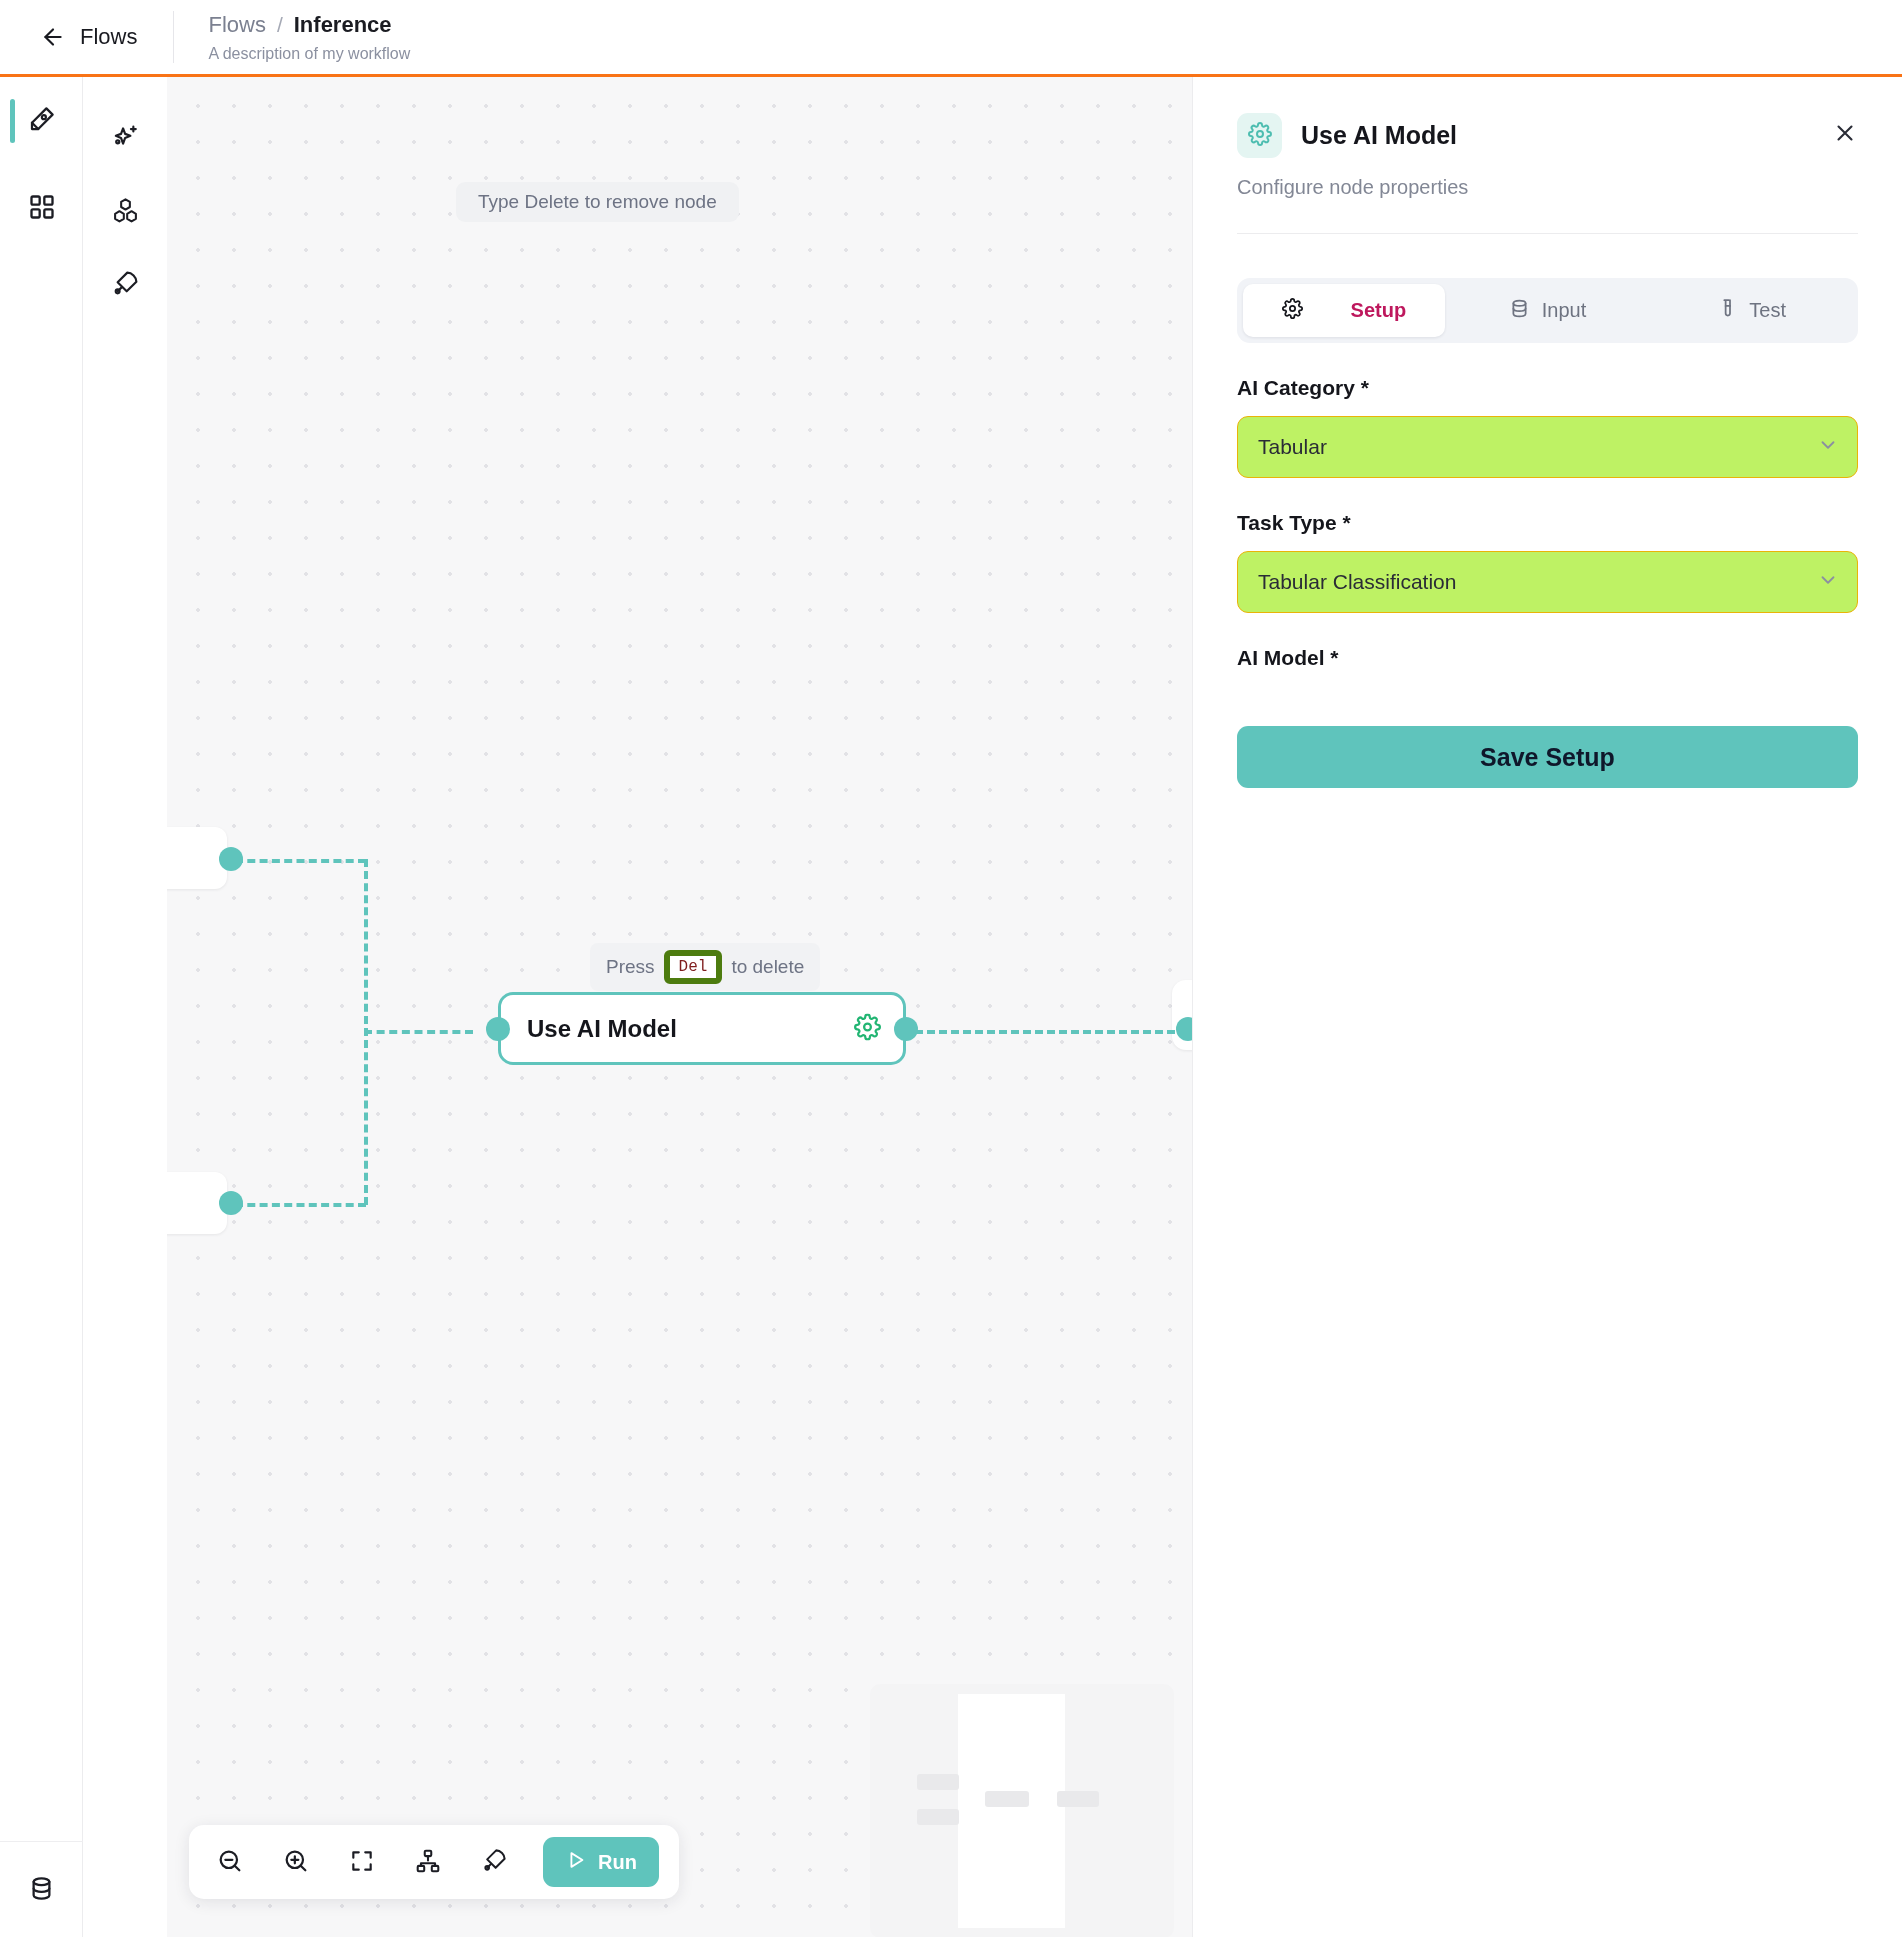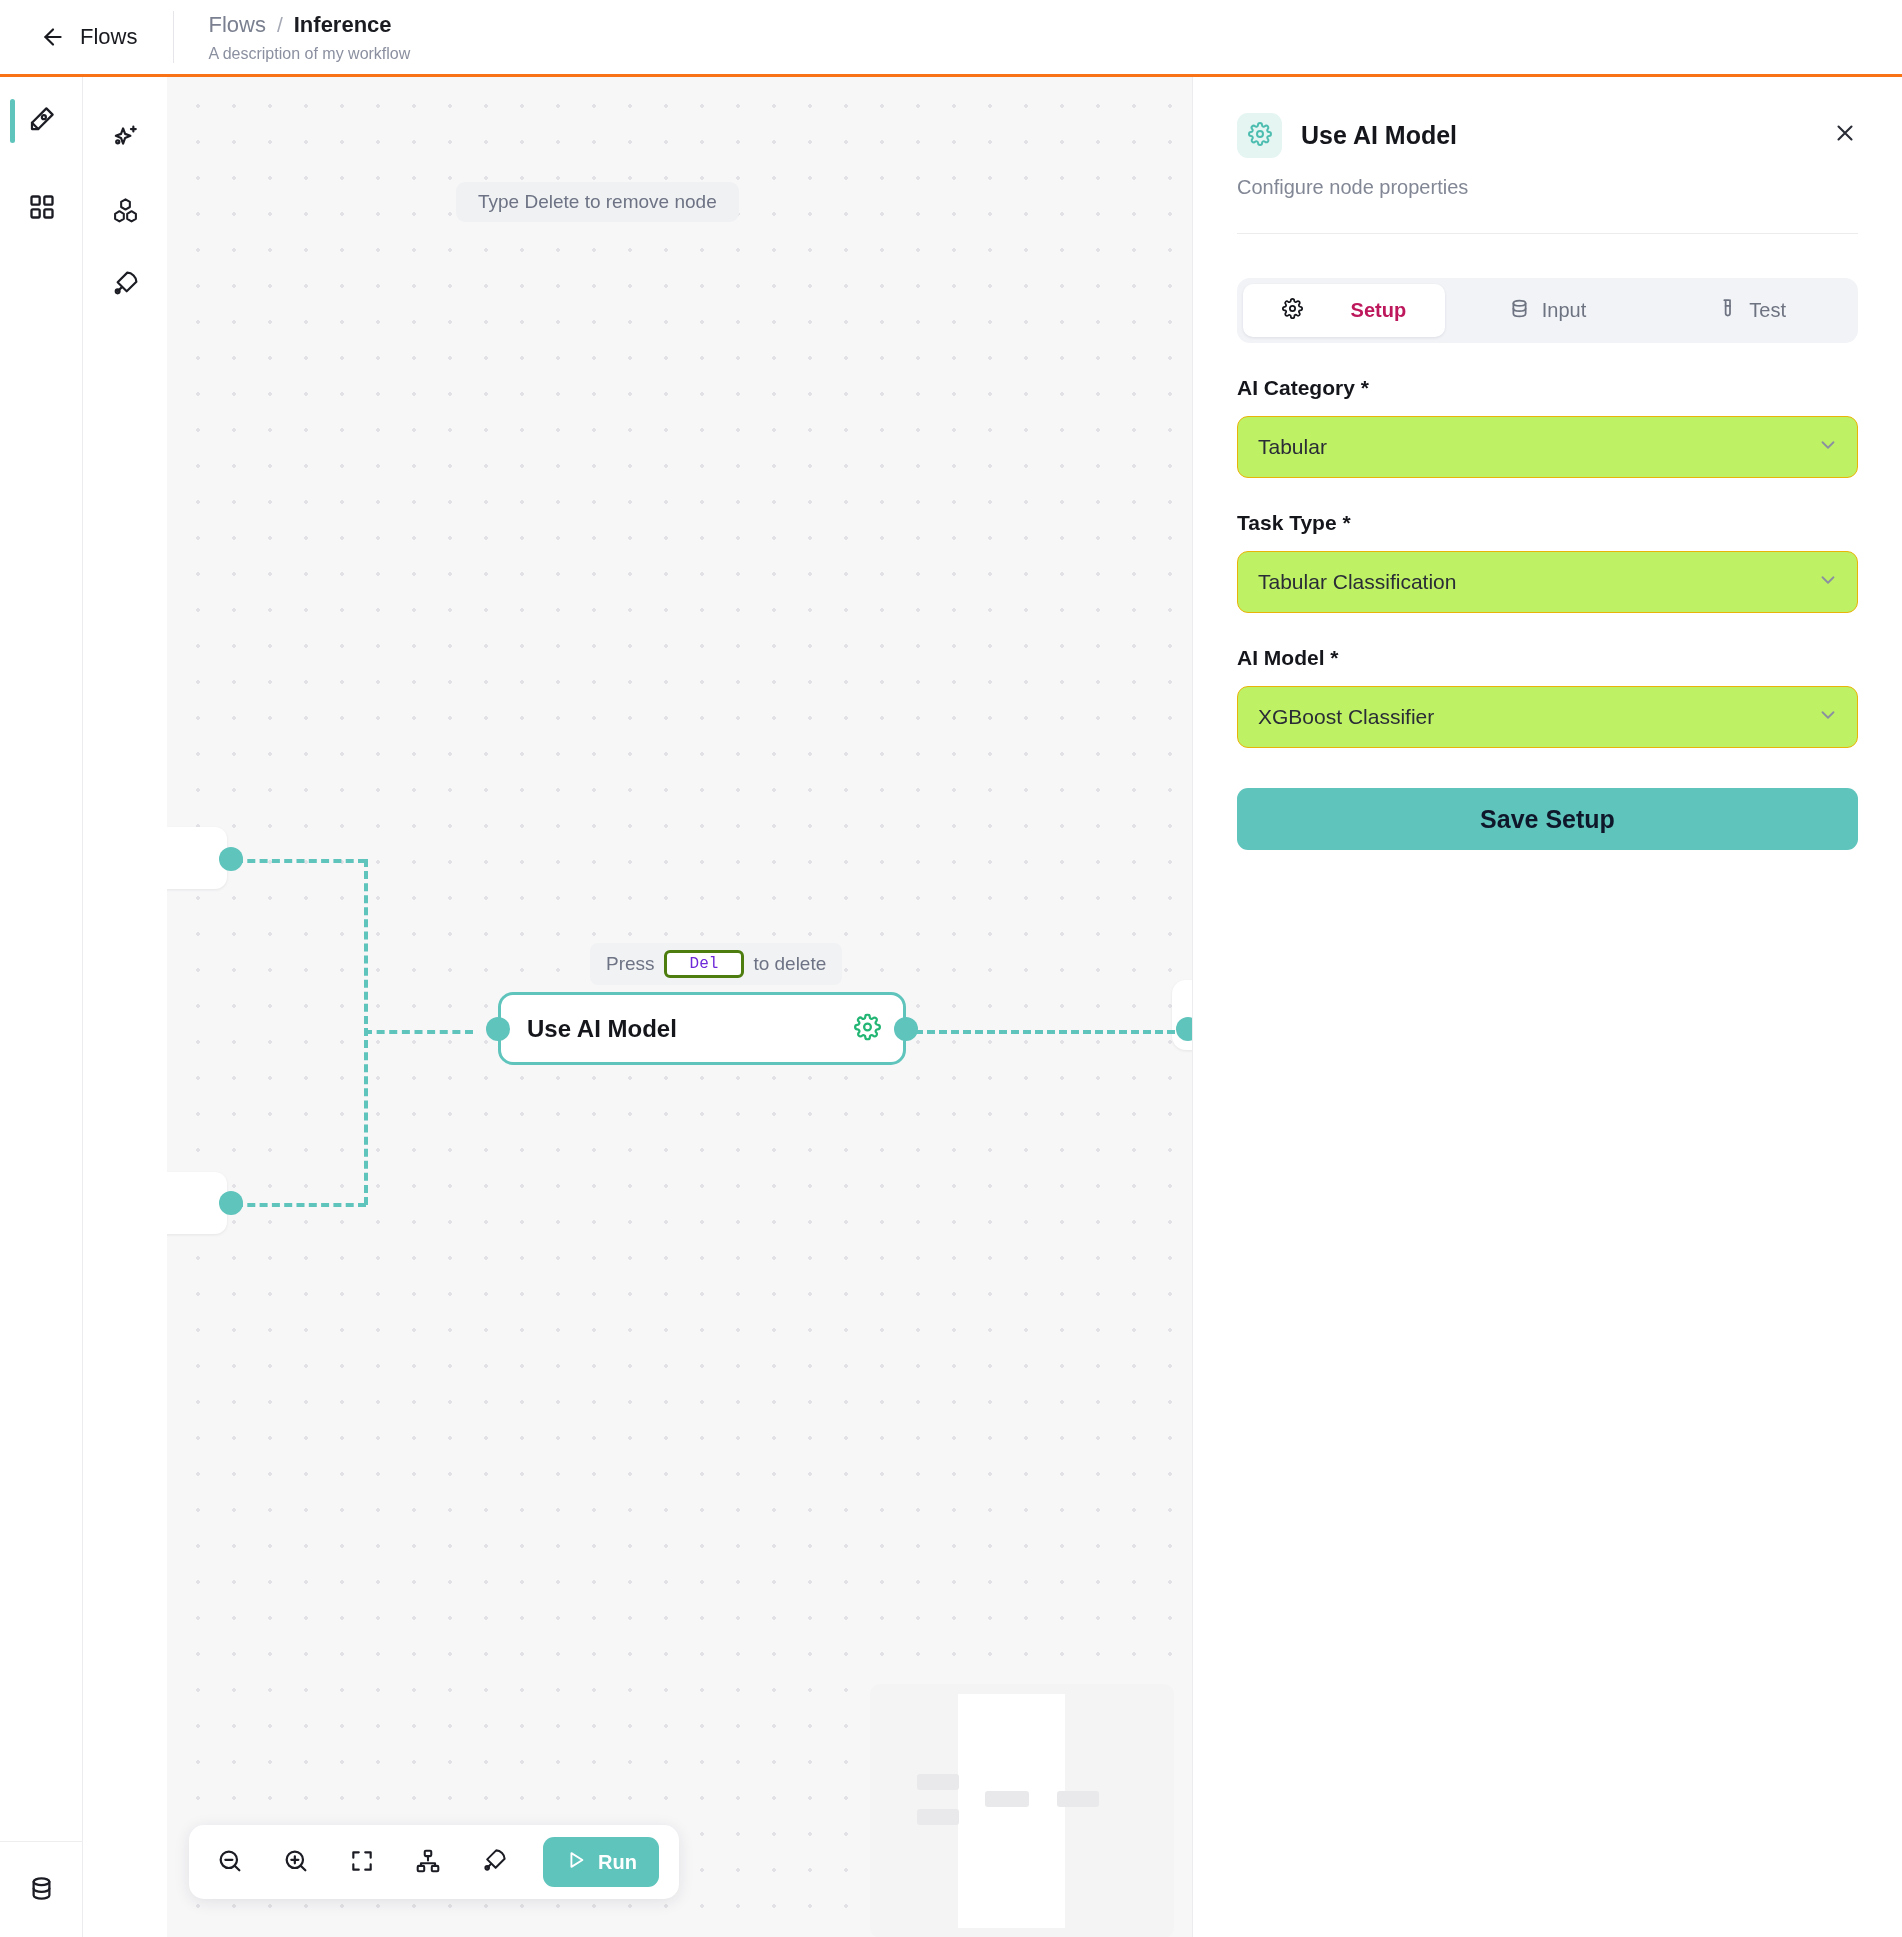--- a/index.html
+++ b/index.html
@@ -138,24 +138,24 @@
   .hint-node {
     position: absolute; left: 423px; top: 866px;
     padding: 7px 16px; border-radius: 8px;
     background: #f1f2f4;
     font-size: 19px; color: #6d7384;
     display: flex; align-items: center; gap: 9px;
     white-space: nowrap;
   }
   .kbd {
     display: inline-block;
-    background: #ffffff; border: 3px solid #4d7c0f;
-    border-radius: 6px; padding: 2px 23px;
+    background: #ffffff; border: 6px solid #4d7c0f;
+    border-radius: 6px; padding: 2px 9px;
     font-family: "Liberation Mono", monospace;
-    font-size: 16px; color: #6d28d9;
+    font-size: 16px; color: #7f1d1d;
   }
 
   .node-main {
     position: absolute; left: 331px; top: 915px;
     width: 408px; height: 73px;
     background: #ffffff;
     border: 3px solid #5fc4bc;
     border-radius: 15px;
     display: flex; align-items: center;
     padding: 0 26px;
@@ -552,26 +552,18 @@
         <span class="select-chev">
           <svg width="22" height="22" viewBox="0 0 24 24" fill="none" stroke="#8b90a0" stroke-width="2" stroke-linecap="round" stroke-linejoin="round">
             <path d="M6 9l6 6 6-6"></path>
           </svg>
         </span>
       </div>
     </div>
 
     <div class="field">
       <span class="field-label">AI Model *</span>
-      <div class="select">
-        <span class="select-value">XGBoost Classifier</span>
-        <span class="select-chev">
-          <svg width="22" height="22" viewBox="0 0 24 24" fill="none" stroke="#8b90a0" stroke-width="2" stroke-linecap="round" stroke-linejoin="round">
-            <path d="M6 9l6 6 6-6"></path>
-          </svg>
-        </span>
-      </div>
     </div>
 
     <button class="save-btn">Save Setup</button>
   </div>
 </div>
 
 
 </body></html>

